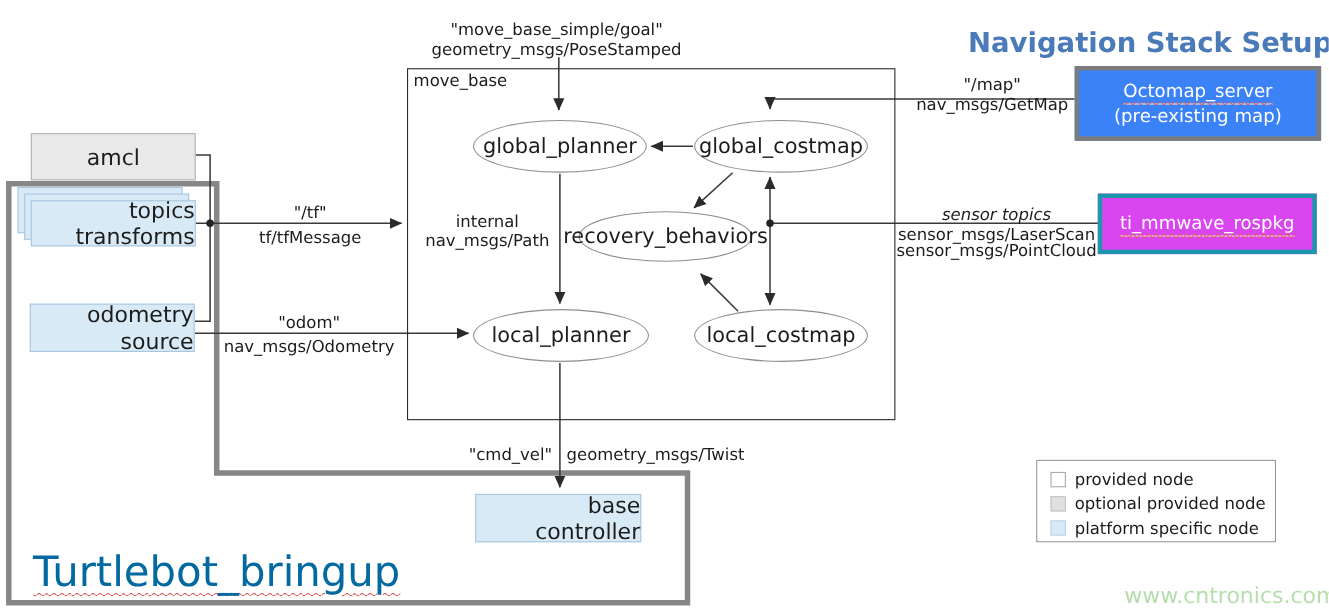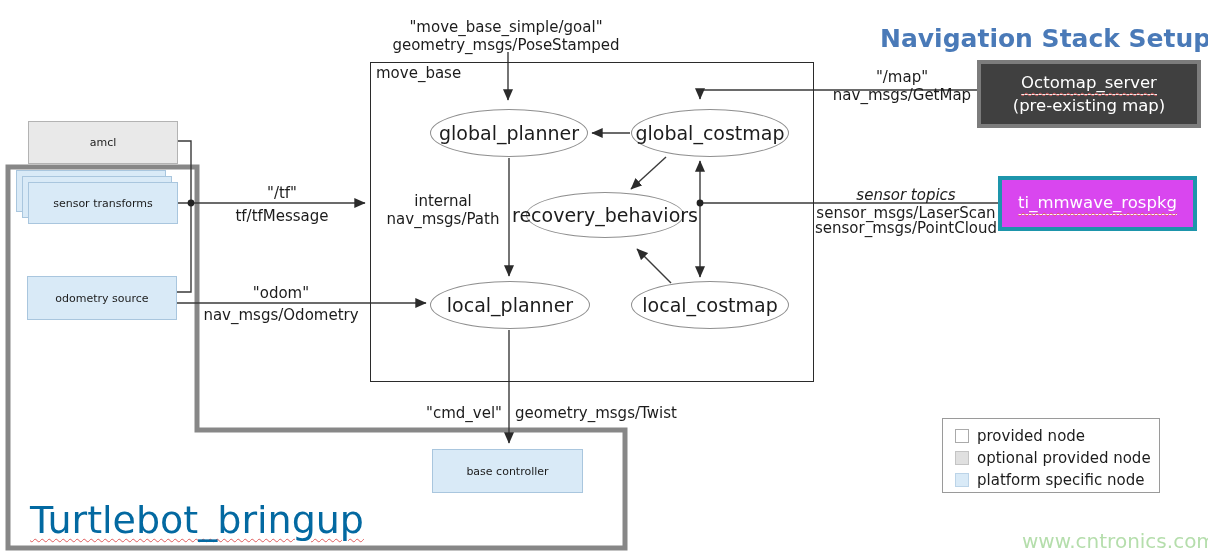--- a/index.html
+++ b/index.html
@@ -3,37 +3,37 @@
 <meta charset="utf-8">
 <style>
   html,body{margin:0;padding:0;background:#fff;}
   .stage{
     position:relative;width:1208px;height:558px;background:#ffffff;overflow:hidden;
     font-family:"DejaVu Sans","Liberation Sans",sans-serif;color:#1c1c1c;
   }
   svg.wires{position:absolute;left:0;top:0;z-index:1;}
   .node{
     position:absolute;z-index:2;display:flex;align-items:center;justify-content:center;
-    font-size:11px;color:#1c1c1c;text-align:center;box-sizing:border-box;
+    font-size:20px;color:#1c1c1c;text-align:right;box-sizing:border-box;
   }
   .graybox{background:#e9e9e9;border:1px solid #b3b3b3;}
   .bluebox{background:#d9eaf7;border:1px solid #a9c6de;}
   .stackcard{position:absolute;background:#d9eaf7;border:1px solid #a9c6de;box-sizing:border-box;}
   .movebase{position:absolute;z-index:1;border:1.5px solid #2b2b2b;background:transparent;box-sizing:border-box;}
   .mb-label{position:absolute;z-index:3;font-size:15px;}
   .ellipse{
     position:absolute;z-index:2;border:1px solid #8f8f8f;border-radius:50%;background:#fff;
     display:flex;align-items:center;justify-content:center;font-size:19px;box-sizing:border-box;
   }
   .edge-label{position:absolute;z-index:3;font-size:15px;line-height:18px;text-align:center;white-space:nowrap;}
   .bigbox{
     position:absolute;z-index:2;display:flex;flex-direction:column;align-items:center;justify-content:center;
     color:#fff;font-size:16.5px;line-height:22px;text-align:center;box-sizing:border-box;
   }
-  .octomap{background:#404040;border:4px solid #7c7c7c;}
+  .octomap{background:#3b82f6;border:4px solid #7c7c7c;}
   .mmwave{background:#d946ef;border:4px solid #1d95ab;}
   .linkish{
     border-bottom:1px solid rgba(255,255,255,.92);
     text-decoration:underline wavy #e05d5d 1px;text-underline-offset:4px;
   }
   .title{
     position:absolute;z-index:3;font-size:25px;font-weight:600;color:#4a7ab8;
     text-align:center;white-space:nowrap;
   }
   .legend{
@@ -97,21 +97,21 @@
   <div class="mb-label" style="left:376px;top:64px;">move_base</div>
 
   <div class="node graybox" style="left:28px;top:121px;width:150px;height:43px;">
     <span>amcl</span>
   </div>
 
   <div>
     <div class="stackcard" style="left:16px;top:170px;width:150px;height:42px;z-index:2;"></div>
     <div class="stackcard" style="left:22px;top:176px;width:150px;height:42px;z-index:2;"></div>
     <div class="node bluebox" style="left:28px;top:182px;width:150px;height:42px;">
-      <span>sensor transforms</span>
+      <span>topics transforms</span>
     </div>
   </div>
 
   <div class="node bluebox" style="left:432px;top:449px;width:151px;height:44px;">
     <span>base controller</span>
   </div>
 
   <div class="node bluebox" style="left:27px;top:276px;width:150px;height:44px;">
     <span>odometry source</span>
   </div>

